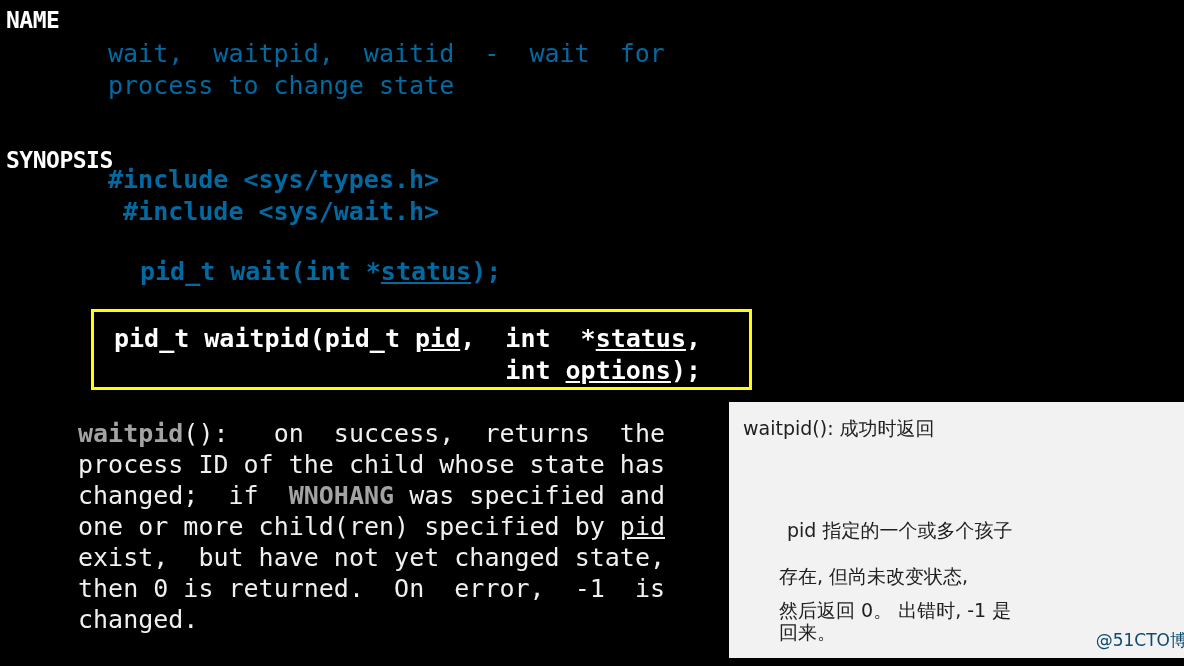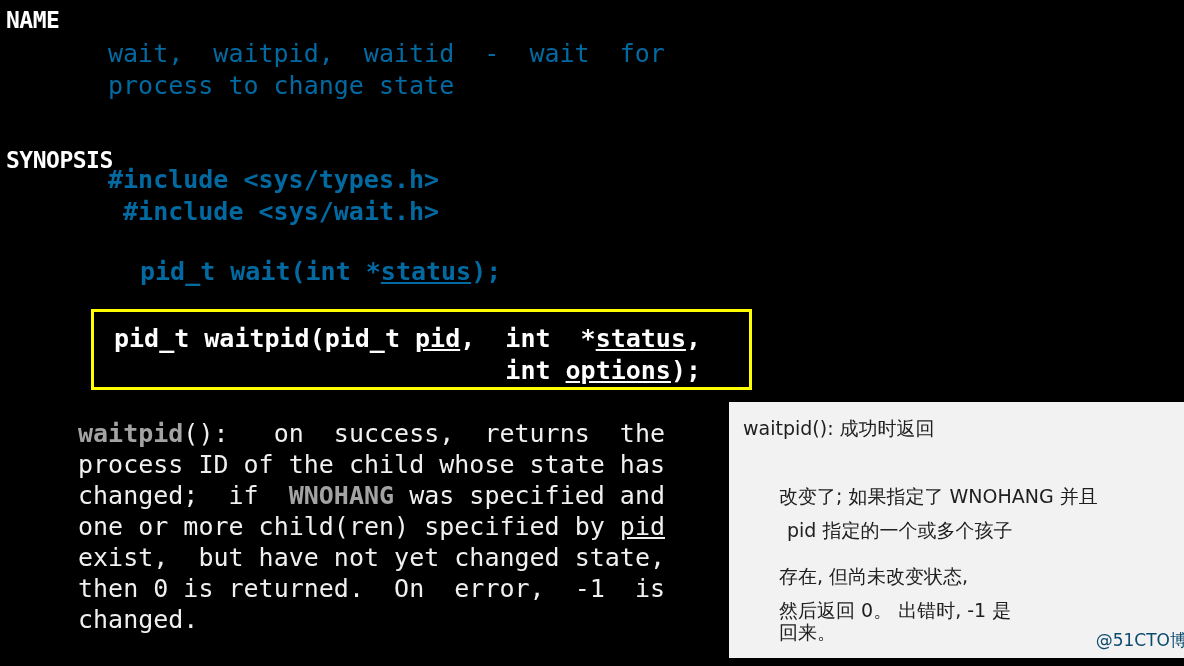--- a/index.html
+++ b/index.html
@@ -175,21 +175,20 @@
 <span>changed;  if  </span><b>WNOHANG</b><span> was specified and</span>
 <span>one or more child(ren) specified by </span><span class="u">pid</span>
 <span>exist,  but have not yet changed state,</span>
 <span>then 0 is returned.  On  error,  -1  is</span>
 <span>changed.</span></div>
 
   </div>
 
   <div class="cn-panel">
     <div class="cn-line" style="top:14px;">waitpid(): 成功时返回</div>
-    <div class="cn-line cn-indent" style="top:82px;">改变了; 如果指定了 WNOHANG 并且</div>
     <div class="cn-line cn-indent" style="top:116px;margin-left:8px;">pid 指定的一个或多个孩子</div>
     <div class="cn-line cn-indent" style="top:150px;margin-top:12px;">存在, 但尚未改变状态,</div>
     <div class="cn-line cn-indent" style="top:196px;">然后返回 0。 出错时, -1 是</div>
     <div class="cn-line cn-indent" style="top:218px;">回来。</div>
 
     <div class="watermark">@51CTO博客</div>
   </div>
 
 </div>
 

